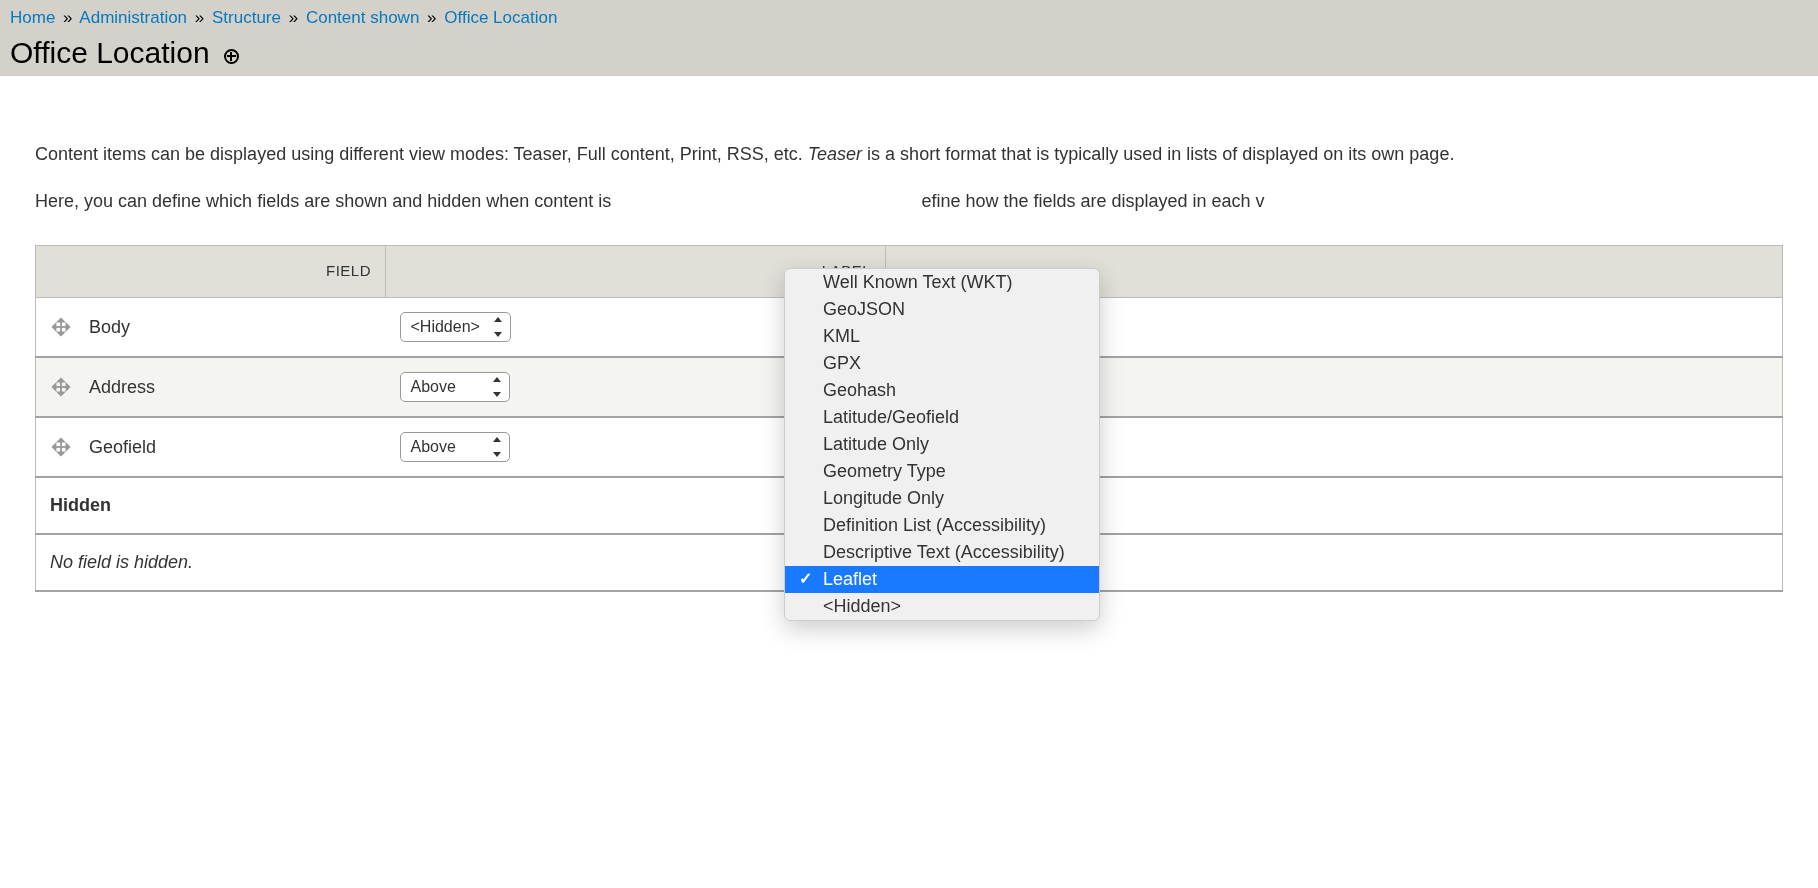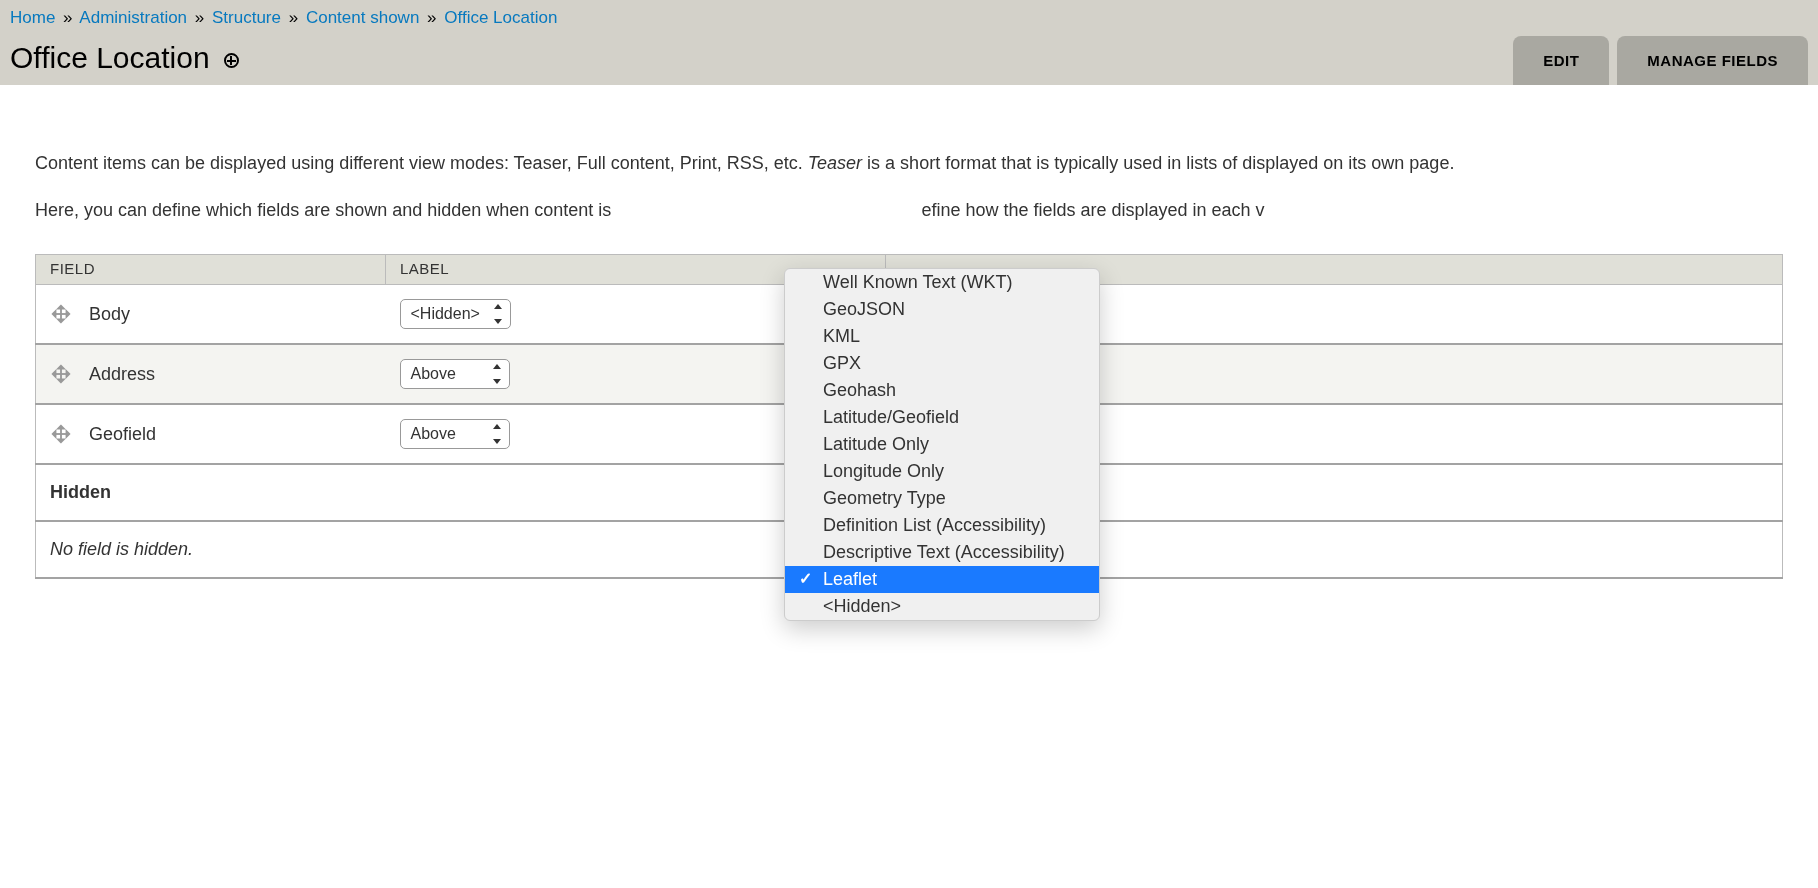--- a/index.html
+++ b/index.html
@@ -99,25 +99,25 @@
     .table-wrap {
       margin-top: 30px;
     }
     table {
       width: 100%;
       border-collapse: collapse;
       border: 1px solid #bbb;
     }
     thead th {
       background: #e0e0d8;
-      text-align: left;
+      text-align: right;
       font-weight: normal;
       font-size: 15px;
       letter-spacing: 0.5px;
-      padding: 3px 14px;
+      padding: 14px 14px;
       border-bottom: 1px solid #bbb;
       border-right: 1px solid #bbb;
     }
     thead th:last-child {
       border-right: none;
     }
     tbody tr {
       border-bottom: 2px solid #a3a3a3;
     }
     tbody tr:nth-child(2) {
@@ -238,24 +238,20 @@
     <span class="sep">»</span>
     <a href="#">Content shown</a>
     <span class="sep">»</span>
     <a href="#">Office Location</a>
   </div>
   <div class="title-row">
     <div class="title-left">
       <h1 class="page-title">Office Location</h1>
       <span class="add-icon"></span>
     </div>
-    <div class="tabs">
-      <div class="tab">EDIT</div>
-      <div class="tab">MANAGE FIELDS</div>
-    </div>
   </div>
 </div>
 
 <div class="content">
   <p>
     <span>Content items can be displayed using different view modes: Teaser, Full content, Print, RSS, etc. </span><em>Teaser</em><span> is a short format that is typically used in lists of displayed on its own page.</span>
   </p>
   <p>
     <span>Here, you can define which fields are shown and hidden when content is </span>
     <span style="display:inline-block;width:300px;"></span>
@@ -336,19 +332,19 @@
 </div>
 
 <div class="dropdown-menu">
     <div class="dropdown-item">Well Known Text (WKT)</div>
     <div class="dropdown-item">GeoJSON</div>
     <div class="dropdown-item">KML</div>
     <div class="dropdown-item">GPX</div>
     <div class="dropdown-item">Geohash</div>
     <div class="dropdown-item">Latitude/Geofield</div>
     <div class="dropdown-item">Latitude Only</div>
+    <div class="dropdown-item">Geometry Type</div>
     <div class="dropdown-item">Longitude Only</div>
-    <div class="dropdown-item">Geometry Type</div>
     <div class="dropdown-item">Definition List (Accessibility)</div>
     <div class="dropdown-item">Descriptive Text (Accessibility)</div>
     <div class="dropdown-item selected">Leaflet</div>
     <div class="dropdown-item">&lt;Hidden&gt;</div>
   </div>
 
 </body></html>

